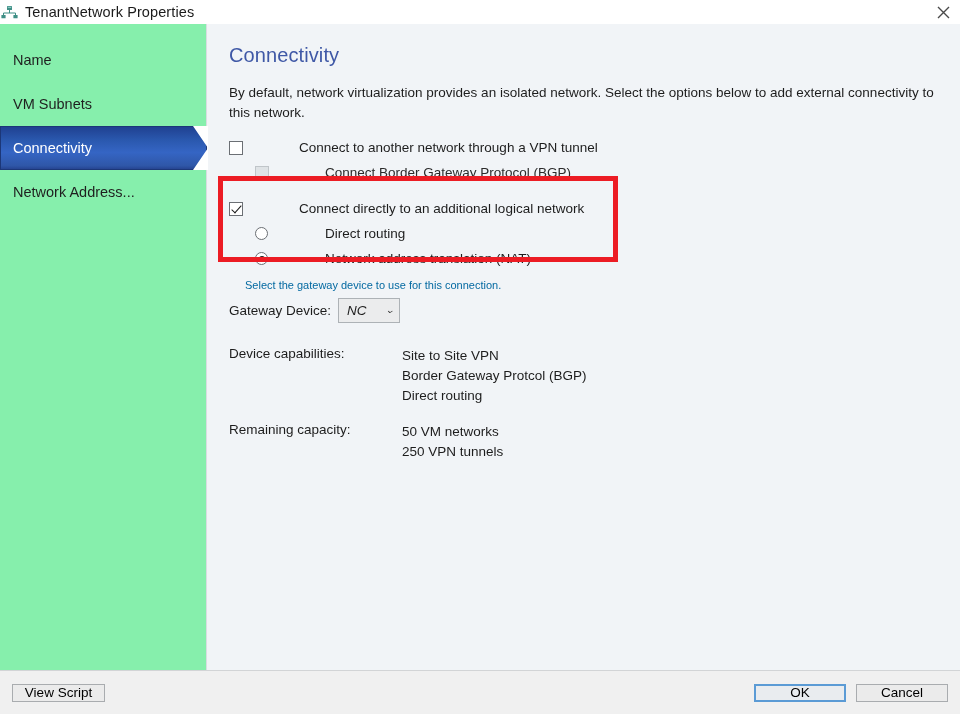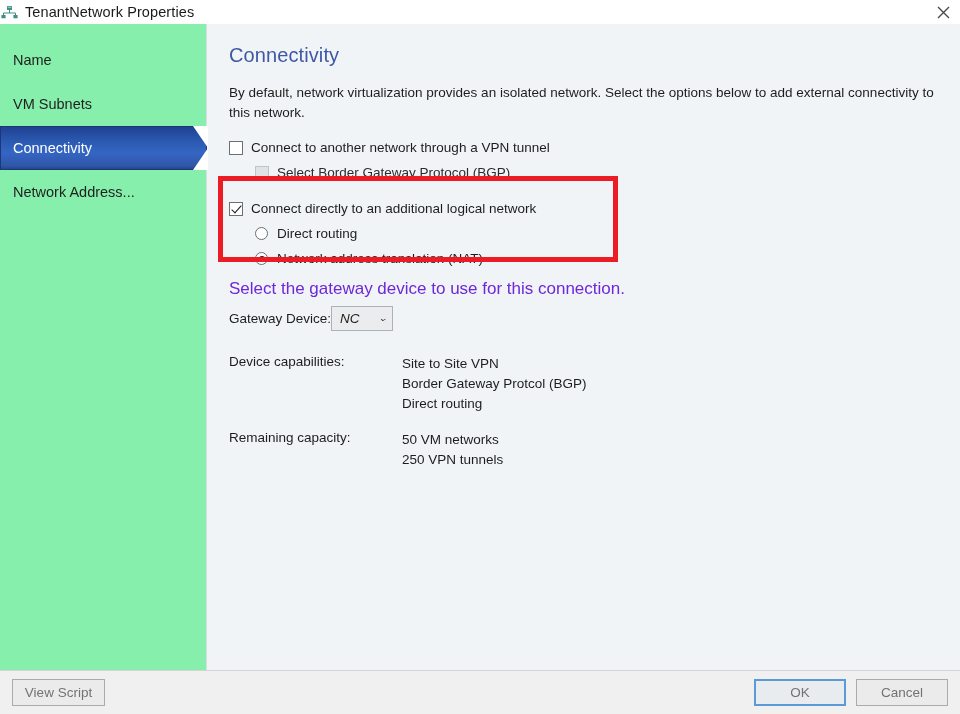--- a/index.html
+++ b/index.html
@@ -130,20 +130,21 @@
     max-width: 716px;
     margin: 0 0 14px 0;
   }
 
   
   .opt-row {
     display: flex;
     align-items: center;
     height: 23px;
     margin-bottom: 2px;
+    gap: 48px;
   }
   .opt-row.indent { padding-left: 26px; }
   .opt-label {
     font-size: 13.5px;
     color: #1d1d1d;
     white-space: nowrap;
   }
   .opt-label.dim { color: #2b2b2b; }
 
   .cb {
@@ -193,33 +194,33 @@
     top: 152px;
     width: 400px;
     height: 86px;
     border: 5px solid #ec1c24;
     pointer-events: none;
     z-index: 5;
   }
 
   
   .gw-text {
-    font-size: 17px;
-    color: #6d28d9;
-    margin: 9px 0 6px 0;
+    font-size: 11px;
+    color: #0369a1;
+    margin: 9px 0 6px 16px;
   }
   .gw-row {
     display: flex;
     align-items: center;
     height: 26px;
   }
   .gw-label {
     font-size: 13.5px;
     color: #1d1d1d;
-    margin-right: 0;
+    margin-right: 7px;
   }
   .combo {
     width: 62px;
     height: 25px;
     background: #ebeced;
     border: 1px solid #adb2b6;
     display: flex;
     align-items: center;
     justify-content: space-between;
     padding: 0 6px 0 8px;
@@ -251,26 +252,26 @@
     position: relative;
     flex: 0 0 44px;
     height: 44px;
     background: #f0f0f0;
     border-top: 1px solid #d2d4d6;
     display: flex;
     align-items: center;
     padding: 0 12px;
   }
   .btn {
-    height: 27px;
+    height: 18px;
     min-width: 86px;
     background: #ebebeb;
     border: 1px solid #a9acaf;
     font-size: 13.5px;
-    color: #737373;
+    color: #000000;
     font-family: "Liberation Sans", sans-serif;
     display: flex;
     align-items: center;
     justify-content: center;
     cursor: default;
     padding: 0 10px;
   }
   .btn.default {
     border: 2px solid #5b9bd5;
     background: #e9ecef;
@@ -330,21 +331,21 @@
 
       <div class="intro">By default, network virtualization provides an isolated network. Select the options below to add external connectivity to this network.</div>
 
       <div class="opt-row">
         <span class="cb"></span>
         <span class="opt-label">Connect to another network through a VPN tunnel</span>
       </div>
 
       <div class="opt-row indent">
         <span class="cb disabled"></span>
-        <span class="opt-label dim">Select Border Gateway Protocol (BGP)</span>
+        <span class="opt-label dim">Connect Border Gateway Protocol (BGP)</span>
       </div>
 
       <div style="height:11px"></div>
 
       <div class="opt-row">
         <span class="cb checked"></span>
         <span class="opt-label">Connect directly to an additional logical network</span>
       </div>
 
       <div class="opt-row indent">

